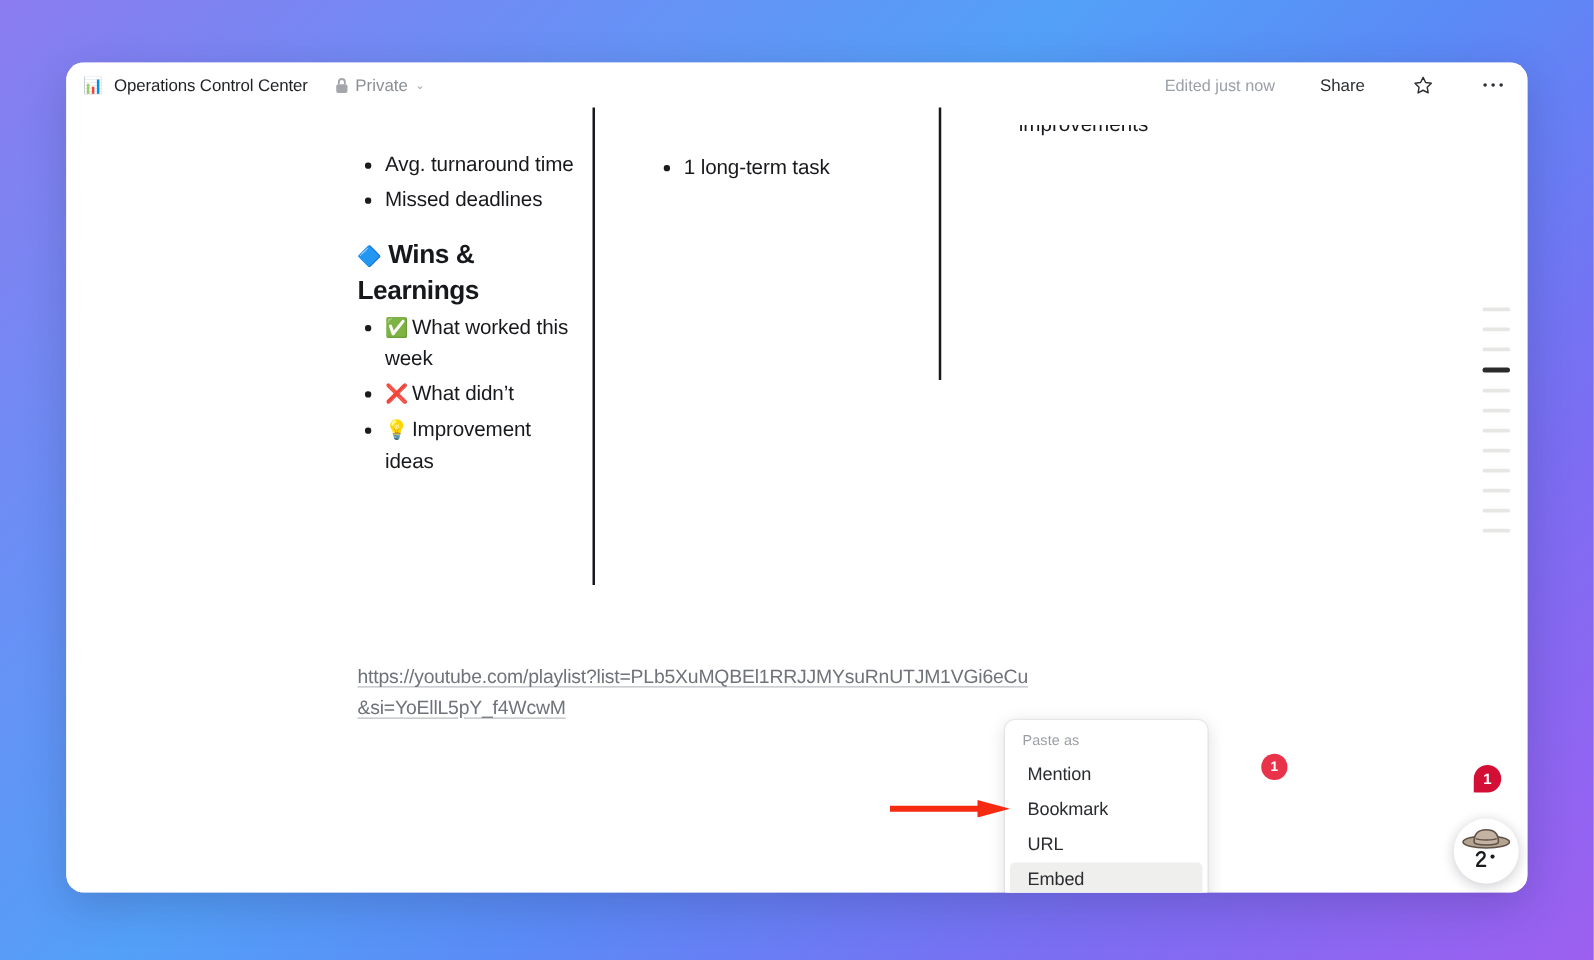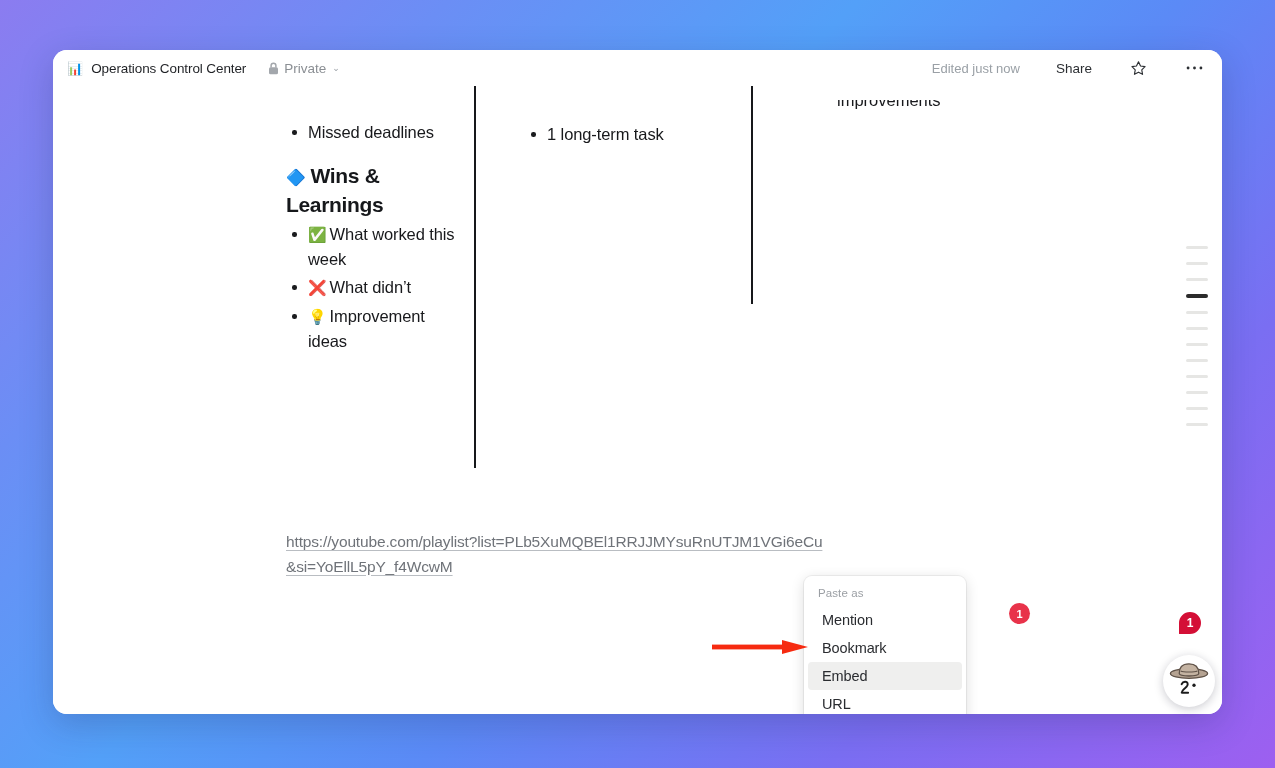--- a/index.html
+++ b/index.html
@@ -122,21 +122,21 @@
   }
   .div-1 { left: 421px; top: 0px;  height: 382px; }
   .div-2 { left: 698px; top: 0px;  height: 218px; }
 
   
   .col {
     position: absolute;
   }
   .col-a { left: 233px; top: 30px; width: 175px; }
   .col-b { left: 472px; top: 32px; width: 220px; }
-  .col-c { left: 762px; top: 14px; width: 240px; }
+  .col-c { left: 740px; top: 14px; width: 240px; }
 
   ul.bl {
     list-style: none;
     margin: 0;
     padding: 0;
   }
   ul.bl > li {
     position: relative;
     padding-left: 22px;
     font-size: 16.5px;
@@ -346,20 +346,21 @@
     </div>
   </div>
 
   <div class="doc">
 
     <div class="divider div-1"></div>
     <div class="divider div-2"></div>
 
     <div class="col col-a">
       <ul class="bl">
+        <li>Avg. turnaround time</li>
         <li>Missed deadlines</li>
       </ul>
 
       <div class="heading">
         <span class="hemoji">🔷</span><span>Wins &amp; Learnings</span>
       </div>
 
       <ul class="bl">
         <li>
           <span class="li-emoji">✅</span><span>What worked this week</span>
@@ -384,22 +385,22 @@
         <span>improvements</span>
       </div>
     </div>
 
     <a class="url-block">https://youtube.com/playlist?list=PLb5XuMQBEl1RRJJMYsuRnUTJM1VGi6eCu&amp;si=YoEllL5pY_f4WcwM</a>
 
     <div class="menu">
       <div class="menu-label">Paste as</div>
       <div class="menu-item">Mention</div>
       <div class="menu-item">Bookmark</div>
+      <div class="menu-item">URL</div>
       <div class="menu-item active">Embed</div>
-      <div class="menu-item">URL</div>
     </div>
 
     <div class="minimap">
       <div class="mm-line"></div>
       <div class="mm-line"></div>
       <div class="mm-line"></div>
       <div class="mm-line active"></div>
       <div class="mm-line"></div>
       <div class="mm-line"></div>
       <div class="mm-line"></div>

